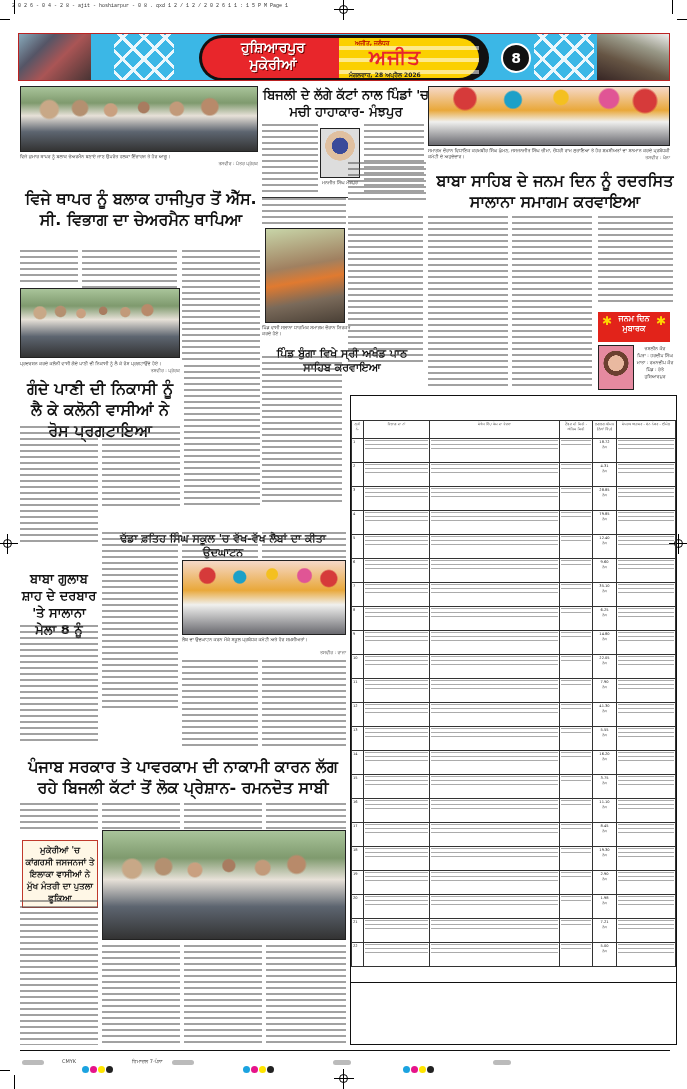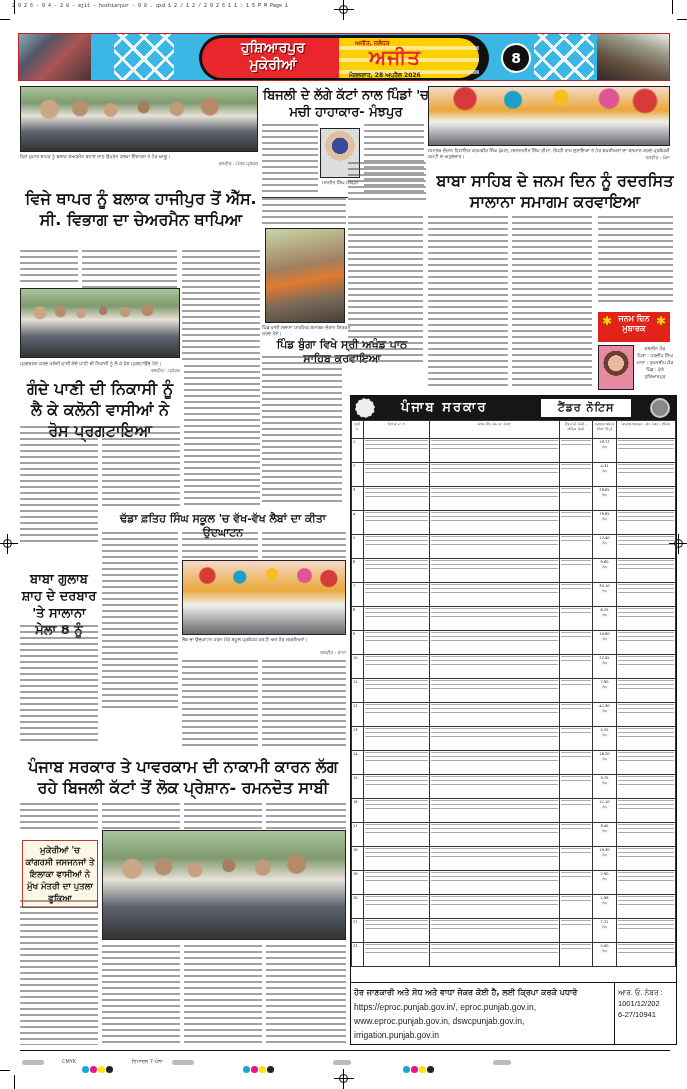--- a/index.html
+++ b/index.html
@@ -55,21 +55,21 @@
       radial-gradient(circle at 90% 24%,#d63a3a 5%,transparent 6%),
       linear-gradient(180deg,#f5d8c8 0%,#e9a83a 40%,#f0f0ee 60%,#6a6a70 100%); }
 
   .caption { font-size: 4.6px; line-height: 6px; color: #222; }
   .credit { font-size: 4.6px; color: #444; text-align: right; }
 
   
   .hl { font-weight: bold; color: #111; text-align: center; font-family: "DejaVu Sans", sans-serif; }
   .hl-l { font-size: 16px; line-height: 21px; }
   .hl-m { font-size: 13px; line-height: 17px; }
-  .hl-s { font-size: 11px; line-height: 14px; }
+  .hl-s { font-size: 11px; line-height: 14px; margin-top: 9px; }
 
   
   .text { background: repeating-linear-gradient(180deg, #555 0 2px, transparent 2px 6px); opacity: .55; }
   .hrule { height: 1px; background: #333; }
 
   
   .bday-banner { background: #e2231a; color: #fff; text-align: center; font-weight: bold; font-size: 8px; line-height: 10px; padding-top: 2px; }
   .bday-banner .star { color: #ffd800; font-size: 12px; position: absolute; top: 4px; }
   .bday-photo { background: radial-gradient(circle at 50% 40%,#e9b9a0 0 25%,#6b4030 26% 40%,#e58aa0 41% 100%); border: 1px solid #222; }
   .bday-text { font-size: 4.6px; line-height: 7px; text-align: center; color: #222; }
@@ -192,21 +192,21 @@
   <div>ਮਾਤਾ : ਰਮਨਦੀਪ ਕੌਰ</div>
   <div>ਪਿੰਡ : ਰੱਤੋ</div>
   <div>ਹੁਸ਼ਿਆਰਪੁਰ</div>
 </div>
 
 <div class="abs hl hl-l" style="left:20px;top:378px;width:160px;">ਗੰਦੇ ਪਾਣੀ ਦੀ ਨਿਕਾਸੀ ਨੂੰ ਲੈ ਕੇ ਕਲੋਨੀ ਵਾਸੀਆਂ ਨੇ ਰੋਸ ਪ੍ਰਗਟਾਇਆ</div>
 <div class="abs text" style="left:20px;top:426px;width:78px;height:120px;"></div>
 <div class="abs text" style="left:102px;top:426px;width:78px;height:80px;"></div>
 <div class="abs text" style="left:184px;top:365px;width:76px;height:140px;"></div>
 
-<div class="abs hl hl-s" style="left:100px;top:512px;width:246px;">ਢੱਡਾ ਫ਼ਤਿਹ ਸਿੰਘ ਸਕੂਲ 'ਚ ਵੱਖ-ਵੱਖ ਲੈਬਾਂ ਦਾ ਕੀਤਾ ਉਦਘਾਟਨ</div>
+<div class="abs hl hl-s" style="left:100px;top:523px;width:246px;">ਢੱਡਾ ਫ਼ਤਿਹ ਸਿੰਘ ਸਕੂਲ 'ਚ ਵੱਖ-ਵੱਖ ਲੈਬਾਂ ਦਾ ਕੀਤਾ ਉਦਘਾਟਨ</div>
 <div class="abs text" style="left:102px;top:532px;width:76px;height:180px;"></div>
 <div class="abs text" style="left:182px;top:532px;width:76px;height:48px;"></div>
 <div class="abs text" style="left:262px;top:532px;width:84px;height:26px;"></div>
 <div class="abs photo turbans" style="left:182px;top:560px;width:164px;height:75px;"></div>
 <div class="abs caption" style="left:182px;top:637px;width:164px;">ਲੈਬ ਦਾ ਉਦਘਾਟਨ ਕਰਨ ਮੌਕੇ ਸਕੂਲ ਪ੍ਰਬੰਧਕ ਕਮੇਟੀ ਅਤੇ ਹੋਰ ਸ਼ਖ਼ਸੀਅਤਾਂ।</div>
 <div class="abs credit" style="left:300px;top:650px;width:46px;">ਤਸਵੀਰ : ਰਾਜਾ</div>
 <div class="abs text" style="left:182px;top:660px;width:76px;height:90px;"></div>
 <div class="abs text" style="left:262px;top:660px;width:84px;height:90px;"></div>
 
 <div class="abs hl hl-m" style="left:20px;top:570px;width:78px;">ਬਾਬਾ ਗੁਲਾਬ ਸ਼ਾਹ ਦੇ ਦਰਬਾਰ 'ਤੇ ਸਾਲਾਨਾ ਮੇਲਾ 8 ਨੂੰ</div>
@@ -219,26 +219,20 @@
 <div class="abs text" style="left:266px;top:803px;width:80px;height:110px;"></div>
 
 <div class="abs boxed" style="left:22px;top:840px;width:76px;">ਮੁਕੇਰੀਆਂ 'ਚ ਕਾਂਗਰਸੀ ਜਸਜਨਜਾਂ ਤੇ ਇਲਾਕਾ ਵਾਸੀਆਂ ਨੇ ਮੁੱਖ ਮੰਤਰੀ ਦਾ ਪੁਤਲਾ ਫੂਕਿਆ</div>
 <div class="abs text" style="left:20px;top:900px;width:78px;height:145px;"></div>
 <div class="abs photo crowd" style="left:102px;top:830px;width:244px;height:110px;"></div>
 <div class="abs text" style="left:102px;top:945px;width:78px;height:100px;"></div>
 <div class="abs text" style="left:184px;top:945px;width:78px;height:100px;"></div>
 <div class="abs text" style="left:266px;top:945px;width:80px;height:100px;"></div>
 
 <div class="abs tender">
-  <div class="tender-head">
-    <div class="t-emblem left"></div>
-    <div class="t-title">ਪੰਜਾਬ ਸਰਕਾਰ</div>
-    <div class="t-notice">ਟੈਂਡਰ ਨੋਟਿਸ</div>
-    <div class="t-emblem right"></div>
-  </div>
   <table>
     <colgroup>
         <col style="width:12px">
         <col style="width:66px">
         <col style="width:130px">
         <col style="width:33px">
         <col style="width:24px">
         <col>
       </colgroup>
     <thead>
@@ -666,31 +660,20 @@
             <div>5.00</div>
             <div>ਲੱਖ</div>
           </td>
           <td class="c">
             <span class="lines" style="height:10px"></span>
           </td>
         </tr>
       </tbody>
   </table>
   <div class="t-footer">
-    <div class="t-footer-main">
-      <div class="pa">ਹੋਰ ਜਾਣਕਾਰੀ ਅਤੇ ਸੋਧ ਅਤੇ ਵਾਧਾ ਜੇਕਰ ਕੋਈ ਹੈ, ਲਈ ਕ੍ਰਿਪਾ ਕਰਕੇ ਪਧਾਰੋ</div>
-      <div>https://eproc.punjab.gov.in/, eproc.punjab.gov.in,</div>
-      <div>www.eproc.punjab.gov.in, dswcpunjab.gov.in,</div>
-      <div>irrigation.punjab.gov.in</div>
-    </div>
-    <div class="t-footer-ref">
-      <div>ਆਰ. ਓ. ਨੰਬਰ :</div>
-      <div>1001/12/202</div>
-      <div>6-27/10941</div>
-    </div>
   </div>
 </div>
 
 <div class="abs hrule" style="left:20px;top:1050px;width:650px;background:#111;"></div>
 <div class="abs gray-pill" style="left:22px;top:1060px;width:22px;"></div>
 <div class="abs strip-text" style="left:62px;top:1058px;">CMYK</div>
 <div class="abs" style="left:82px;top:1058px;" id="cmyk-a"><span class="cmyk-dot" style="background: rgb(27, 163, 224);"></span><span class="cmyk-dot" style="background: rgb(230, 19, 138);"></span><span class="cmyk-dot" style="background: rgb(255, 229, 0);"></span><span class="cmyk-dot" style="background: rgb(34, 34, 34);"></span></div>
 <div class="abs strip-text" style="left:132px;top:1058px;">ਹਿਮਾਚਲ 7-ਪੰਨਾ</div>
 <div class="abs gray-pill" style="left:172px;top:1060px;width:22px;"></div>
 <div class="abs" style="left:243px;top:1058px;" id="cmyk-b"><span class="cmyk-dot" style="background: rgb(27, 163, 224);"></span><span class="cmyk-dot" style="background: rgb(230, 19, 138);"></span><span class="cmyk-dot" style="background: rgb(255, 229, 0);"></span><span class="cmyk-dot" style="background: rgb(34, 34, 34);"></span></div>

